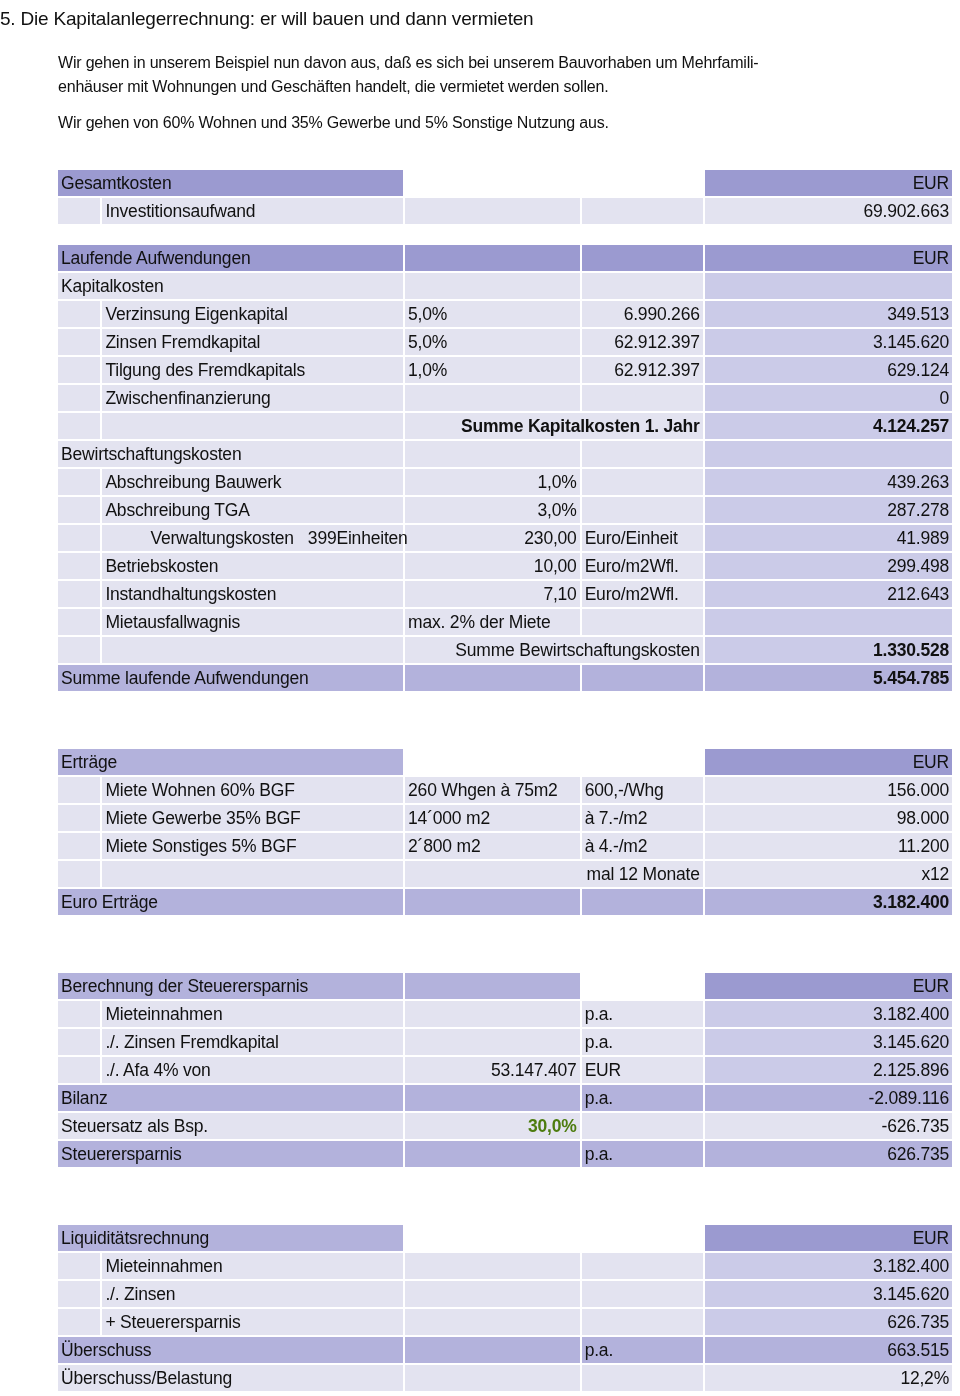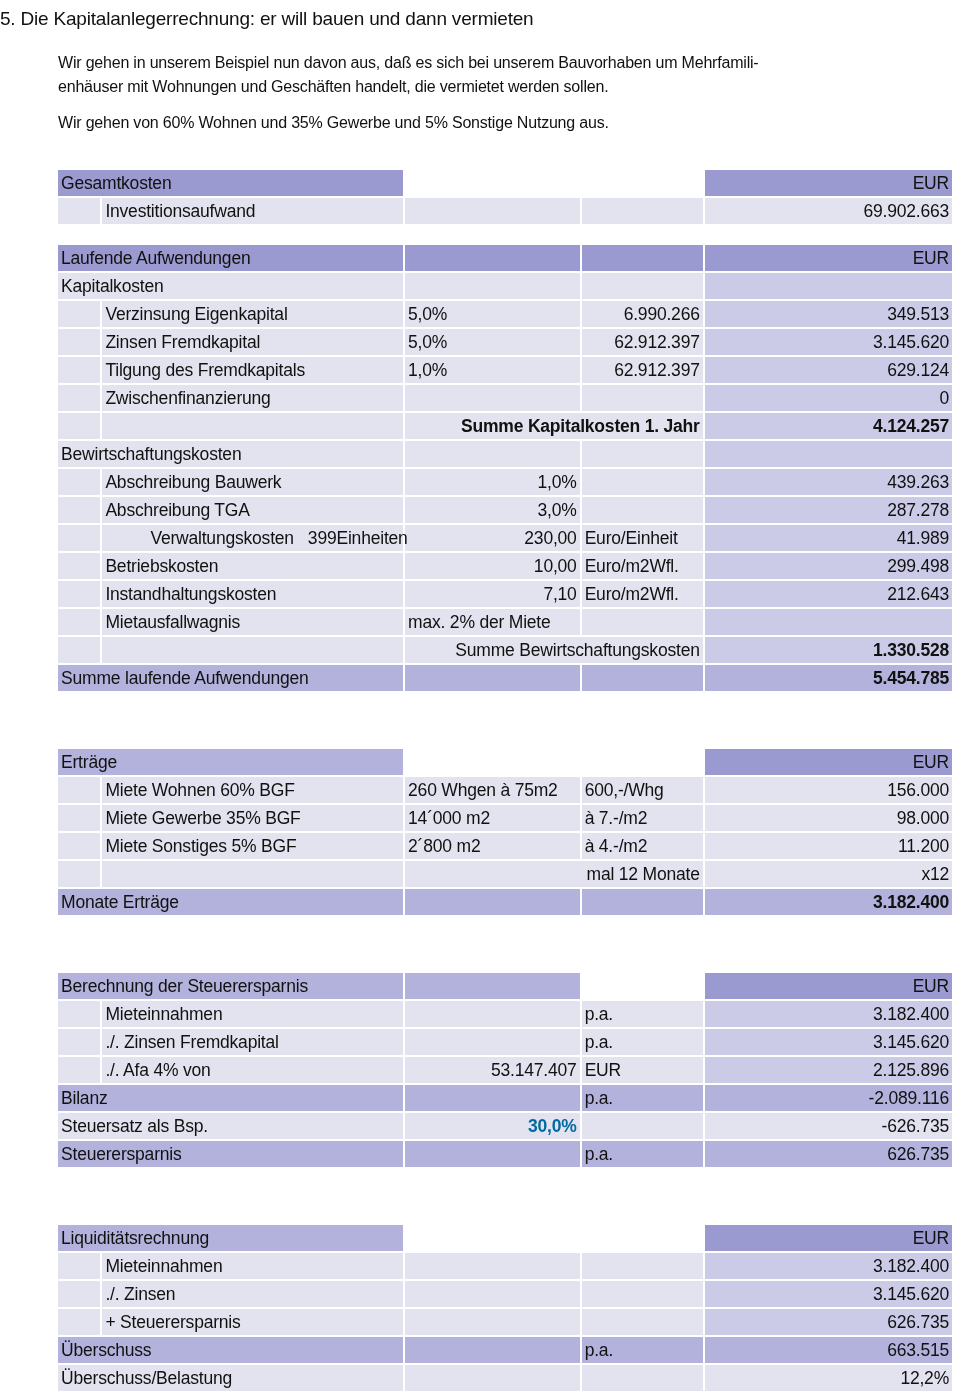--- a/index.html
+++ b/index.html
@@ -32,21 +32,21 @@
   col.c3 { width: 120px; }
   col.c4 { width: 245px; }
 
   .hdr { background: #9b9ad0; }
   .sum { background: #b3b2dc; }
   .lt  { background: #e3e3f0; }
   .val { background: #cbcbe8; margin-top: 10px; }
   .wh  { background: #ffffff; }
   .r { text-align: right; }
   .b { font-weight: bold; }
-  .blue { color: #0369a1; font-weight: bold; }
+  .blue { color: #4d7c0f; font-weight: bold; }
 </style>
 </head>
 <body>
 
 <div class="title" style="top:0px;margin-top:8px;">5. Die Kapitalanlegerrechnung: er will bauen und dann vermieten</div>
 <div class="para" style="top:51px;">Wir gehen in unserem Beispiel nun davon aus, daß es sich bei unserem Bauvorhaben um Mehrfamili-</div>
 <div class="para" style="top:75px;">enhäuser mit Wohnungen und Geschäften handelt, die vermietet werden sollen.</div>
 <div class="para" style="top:111px;">Wir gehen von 60% Wohnen und 35% Gewerbe und 5% Sonstige Nutzung aus.</div>
 
 <table class="sheet" style="top:168px;">
@@ -226,21 +226,21 @@
     <td class="lt">à 4.-/m2</td>
     <td class="lt r">11.200</td>
   </tr>
   <tr>
     <td class="lt"></td>
     <td class="lt"></td>
     <td class="lt r" colspan="2">mal 12 Monate</td>
     <td class="lt r">x12</td>
   </tr>
   <tr>
-    <td class="sum" colspan="2">Monate Erträge</td>
+    <td class="sum" colspan="2">Euro Erträge</td>
     <td class="sum"></td>
     <td class="sum"></td>
     <td class="sum r b">3.182.400</td>
   </tr>
 </tbody>
   </table>
 
 <table class="sheet" style="top:971px;">
   <colgroup>
       <col class="c0">

